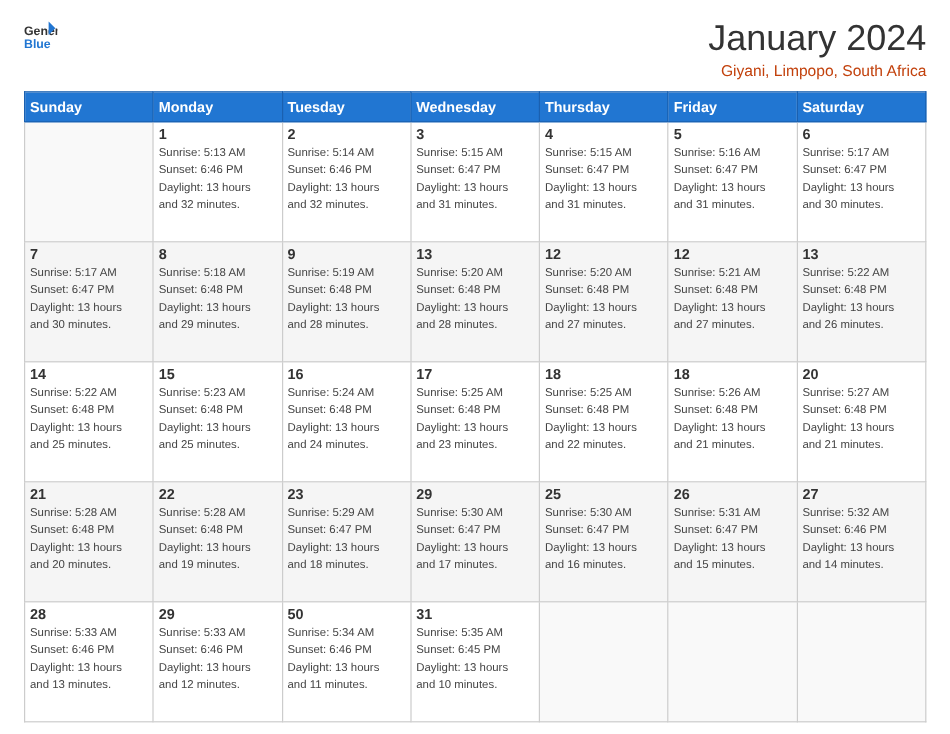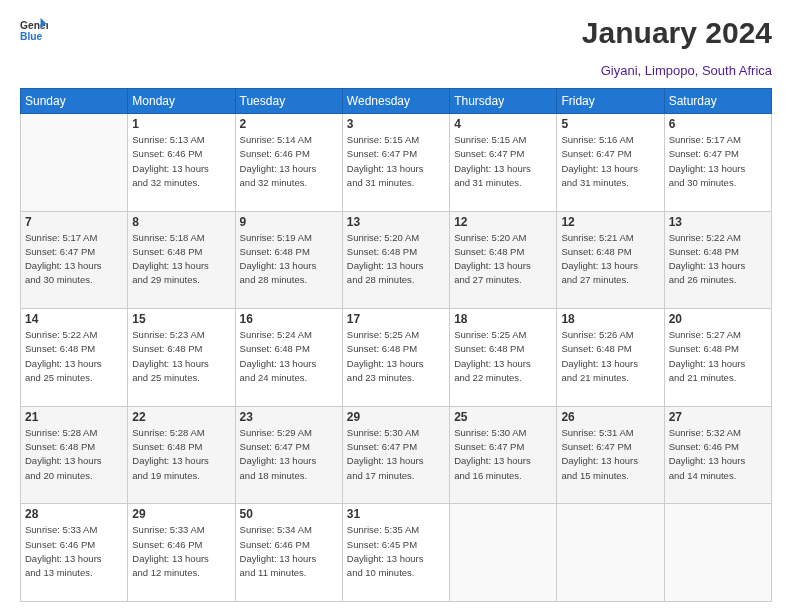--- a/index.html
+++ b/index.html
@@ -30,41 +30,41 @@
     }
     .logo-icon {
       width: 28px;
       height: 28px;
     }
     .title-block {
       text-align: right;
     }
     .main-title {
       font-size: 30px;
-      font-weight: 700;
+      font-weight: 400;
       color: #333;
       line-height: 1.1;
     }
     .subtitle {
       font-size: 13px;
-      color: #4c1d95;
-      margin-top: 14px;
+      color: #c2410c;
+      margin-top: 2px;
     }
     .calendar {
       flex: 1;
       border: 1px solid #ccc;
       border-collapse: collapse;
       width: 100%;
       table-layout: fixed;
     }
     .calendar th {
       background: #2176d2;
       color: #fff;
       font-size: 12px;
-      font-weight: normal;
+      font-weight: bold;
       padding: 5px 4px;
       border: 1px solid #1a60b0;
       text-align: left;
     }
     .calendar td {
       border: 1px solid #ccc;
       vertical-align: top;
       padding: 3px 4px;
       font-size: 10px;
       color: #333;

